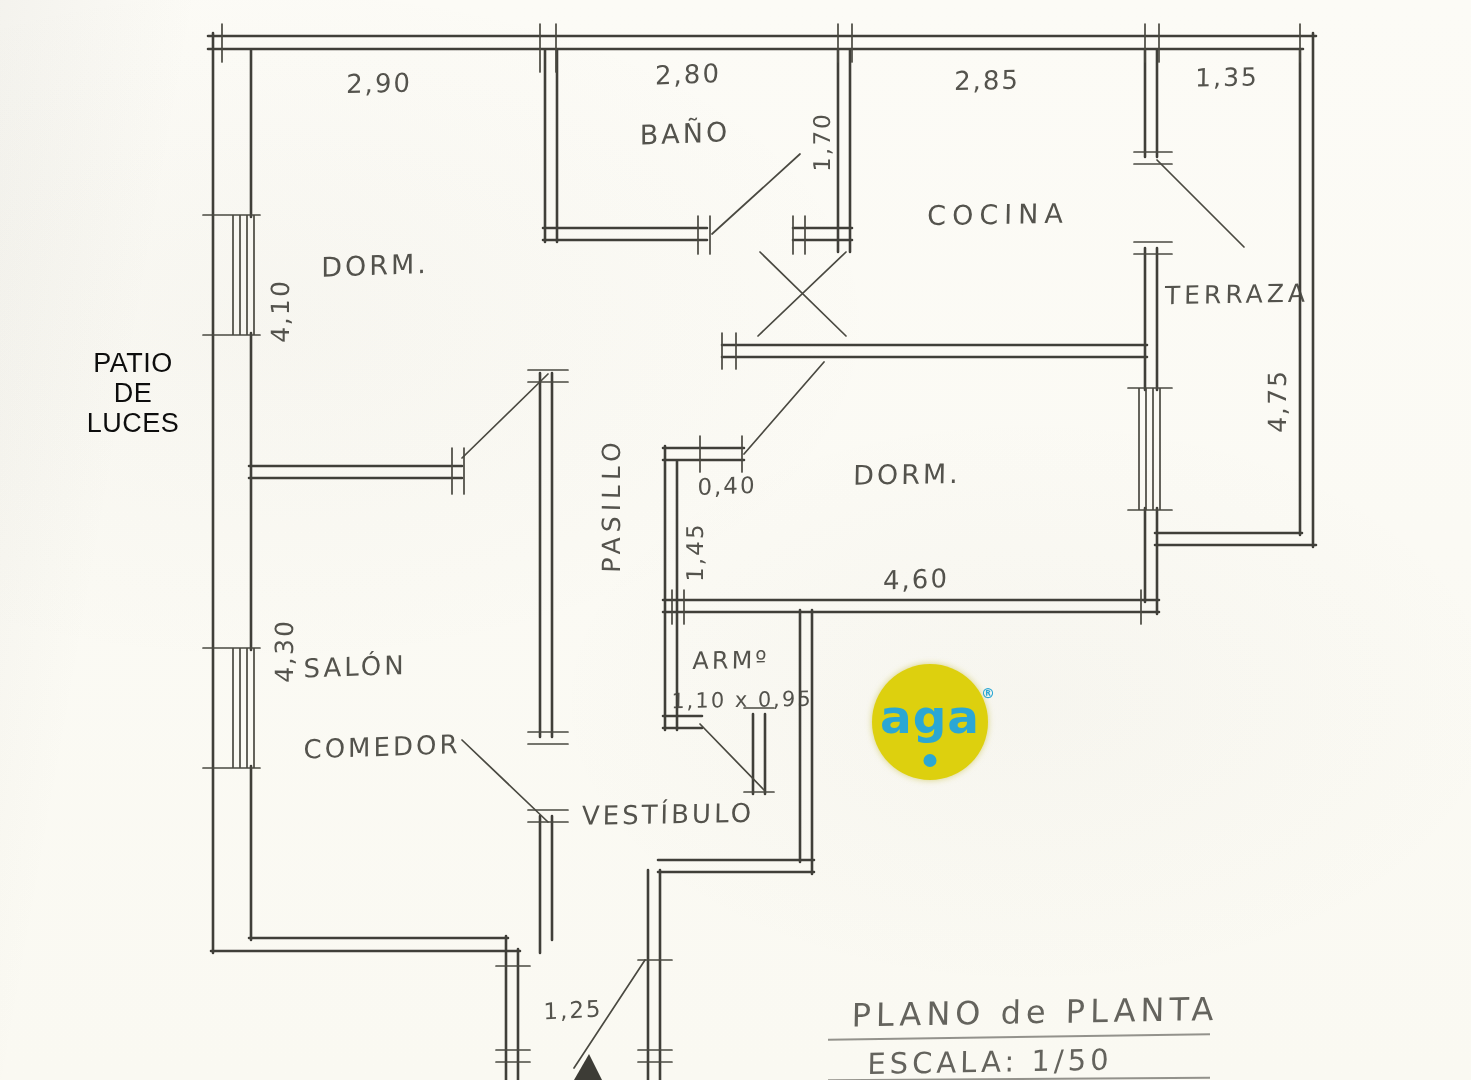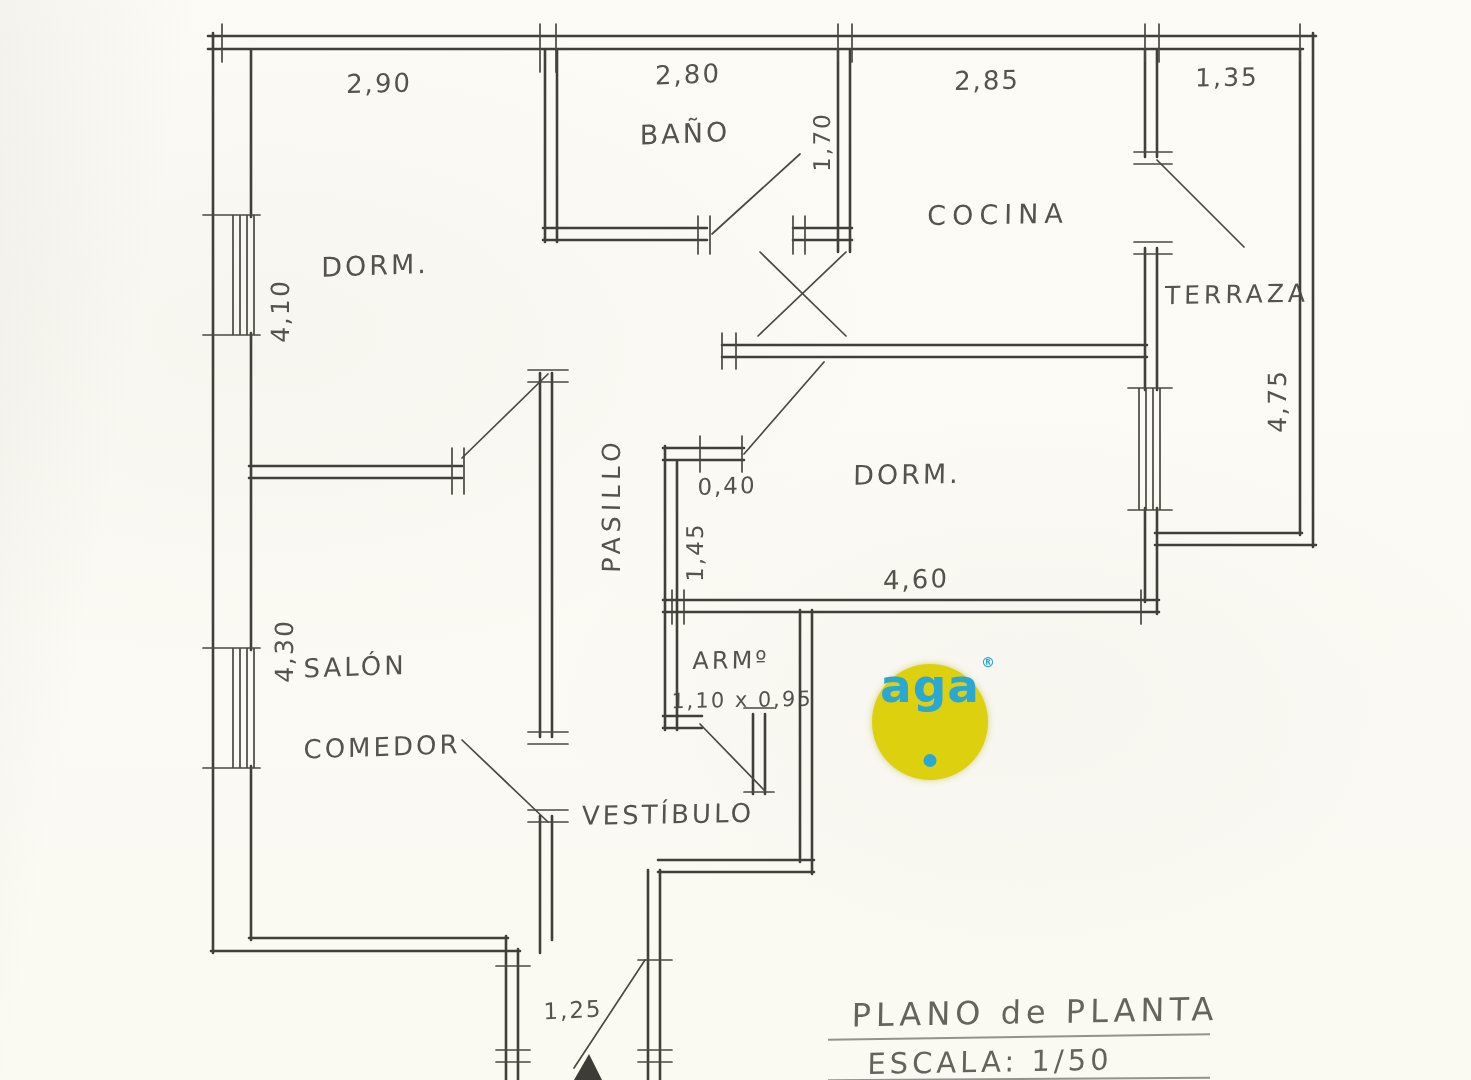--- a/index.html
+++ b/index.html
@@ -27,21 +27,21 @@
     font-size:27px; line-height:1.12; text-align:center; letter-spacing:0.5px;
     opacity:1;
   }
   .rule {
     position:absolute; height:2px; background:rgba(92,90,84,0.65);
   }
   .logo {
     position:absolute; left:872px; top:664px; width:116px; height:116px;
     border-radius:50%; background:#ddd00e;
     box-shadow:0 0 6px rgba(190,180,30,0.55);
-    display:flex; justify-content:center;
+    display:flex; align-items:center; justify-content:center;
   }
   .logo-text {
     position:relative; top:-6px;
     color:#2ba7d4; font-size:47px; font-weight:bold; letter-spacing:1px;
     font-family:"DejaVu Sans", sans-serif;
   }
   .logo-reg {
     position:absolute; top:-4px; right:-16px; font-size:14px; font-weight:bold; color:#2ba7d4;
   }
   .logo-dot {
@@ -141,20 +141,25 @@
       <path d="M744,454 L824,362"></path>
       <path d="M1157,160 L1244,247"></path>
       <path d="M700,724 L764,790"></path>
       <path d="M462,740 L548,822"></path>
       <path d="M645,960 L574,1068"></path>
     </g>
 
     <polygon points="574,1080 602,1080 589,1054" fill="#3d3c36"></polygon>
   </svg>
 
+  <div class="printed" style="left:133px; top:393px;">
+    <div>PATIO</div>
+    <div>DE</div>
+    <div>LUCES</div>
+  </div>
 
   <span class="lbl dim" style="left:379px; top:84px; font-size:26px; --rot:-1deg;">2,90</span>
   <span class="lbl dim" style="left:688px; top:75px; font-size:26px; --rot:-2deg;">2,80</span>
   <span class="lbl dim" style="left:987px; top:81px; font-size:26px; --rot:-1deg;">2,85</span>
   <span class="lbl dim" style="left:1227px; top:78px; font-size:25px; --rot:-1deg;">1,35</span>
 
   <span class="lbl dim" style="left:822px; top:142px; font-size:23px; --rot:-90deg;">1,70</span>
   <span class="lbl dim" style="left:281px; top:311px; font-size:25px; --rot:-90deg;">4,10</span>
   <span class="lbl dim" style="left:285px; top:651px; font-size:25px; --rot:-90deg;">4,30</span>
   <span class="lbl dim" style="left:1278px; top:401px; font-size:25px; --rot:-90deg;">4,75</span>

